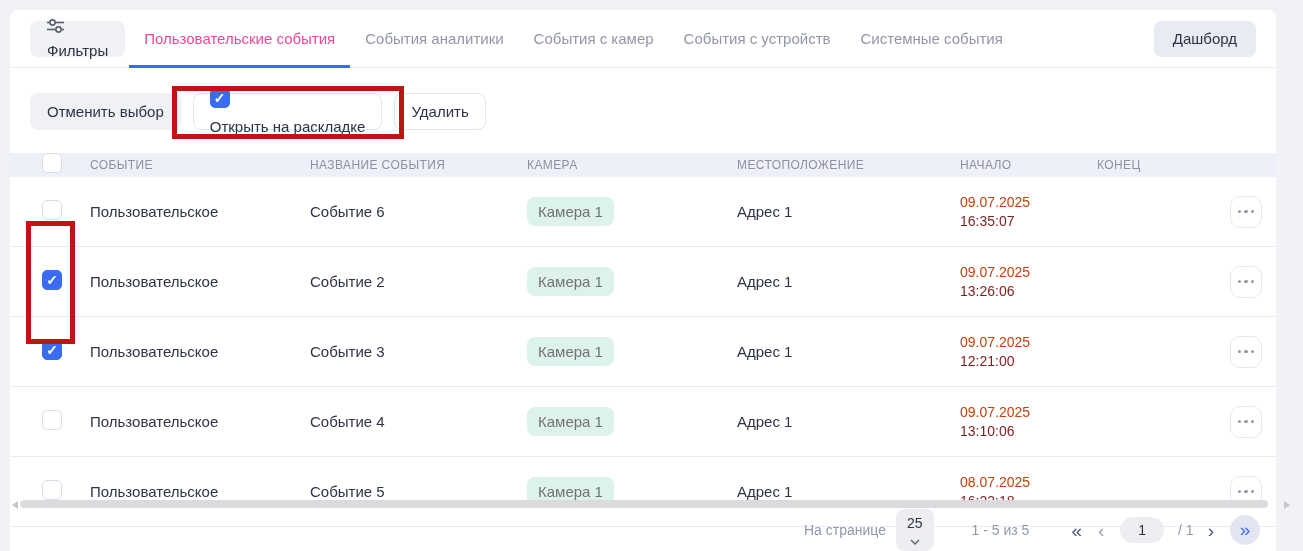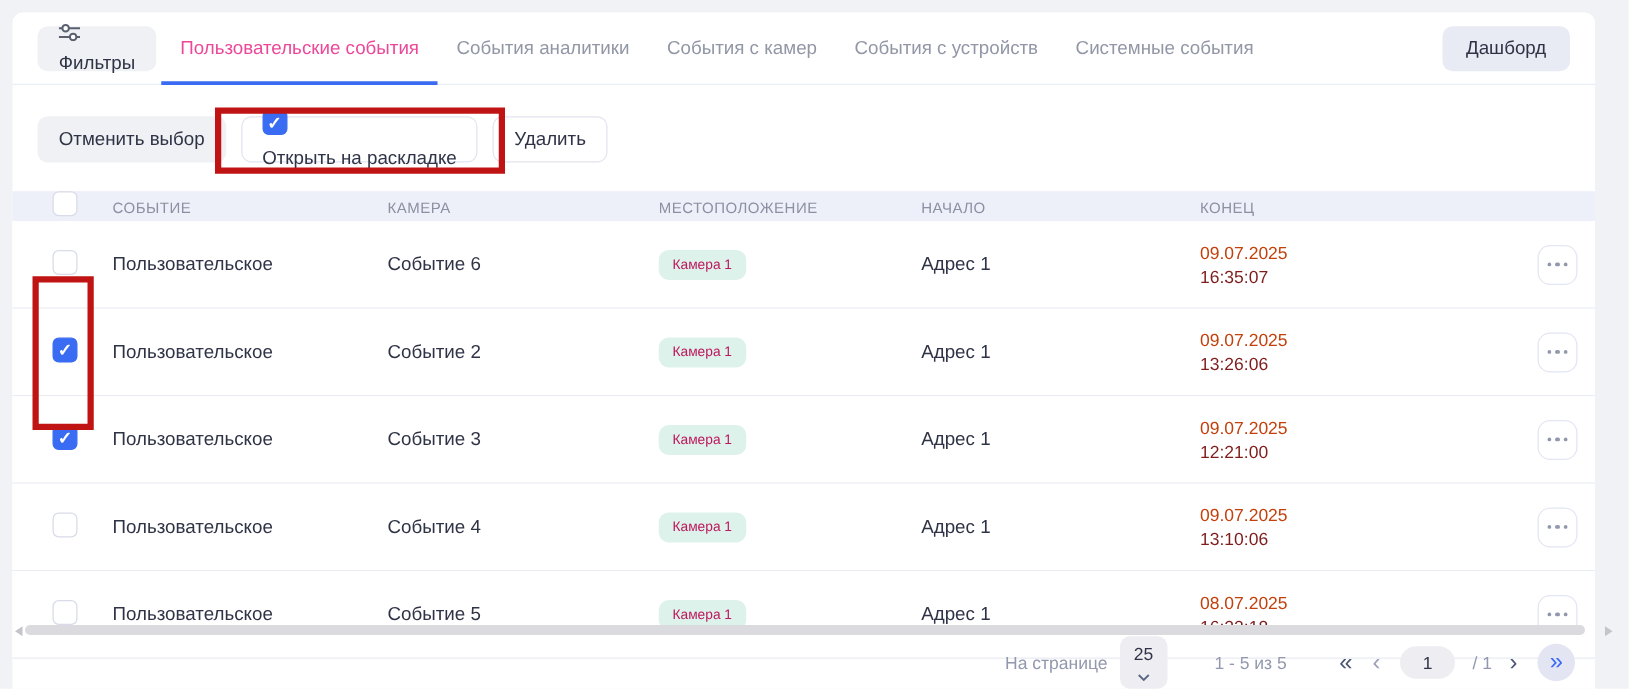--- a/index.html
+++ b/index.html
@@ -73,22 +73,22 @@
   }
   .thead {
     height:24px; background:#eef0f9; margin-top:23px;
   }
   .th {
     font-size:12px; letter-spacing:0.4px; color:#8b90a3; text-transform:uppercase;
   }
   .trow { height:70px; border-bottom:1px solid #eaecf4; background:#ffffff; }
   .cell { font-size:15px; color:#2f3346; }
   .badge {
-    display:inline-block; background:#ddf2ea; color:#be185d;
-    font-size:11px; padding:6px 11px; border-radius:8px;
+    display:inline-block; background:#ddf2ea; color:#737373;
+    font-size:15px; padding:6px 11px; border-radius:8px;
   }
   .datetime .date { font-size:14px; color:#c2410c; line-height:19px; }
   .datetime .time { font-size:14px; color:#7f1d1d; line-height:18px; }
   .cell.actions { display:flex; justify-content:flex-end; }
   .dots-btn {
     width:32px; height:32px; border:1px solid #e4e6f2; border-radius:10px;
     background:#ffffff; display:flex; align-items:center; justify-content:center;
     gap:3px; cursor:pointer;
   }
   .dot { width:3.5px; height:3.5px; border-radius:50%; background:#9298ac; }
@@ -170,20 +170,21 @@
       <span class="cb checked"></span>
       <span>Открыть на раскладке</span>
     </button>
     <button class="btn btn-outline">Удалить</button>
   </div>
 
   <div>
     <div class="grid-row thead">
       <div><span class="cb"></span></div>
       <div class="th">СОБЫТИЕ</div>
+      <div class="th">НАЗВАНИЕ СОБЫТИЯ</div>
       <div class="th">КАМЕРА</div>
       <div class="th">МЕСТОПОЛОЖЕНИЕ</div>
       <div class="th">НАЧАЛО</div>
       <div class="th">КОНЕЦ</div>
       <div></div>
     </div>
     <div id="tbody">
   <div class="grid-row trow">
     <div class="cell"><span class="cb"></span></div>
     <div class="cell">Пользовательское</div>

